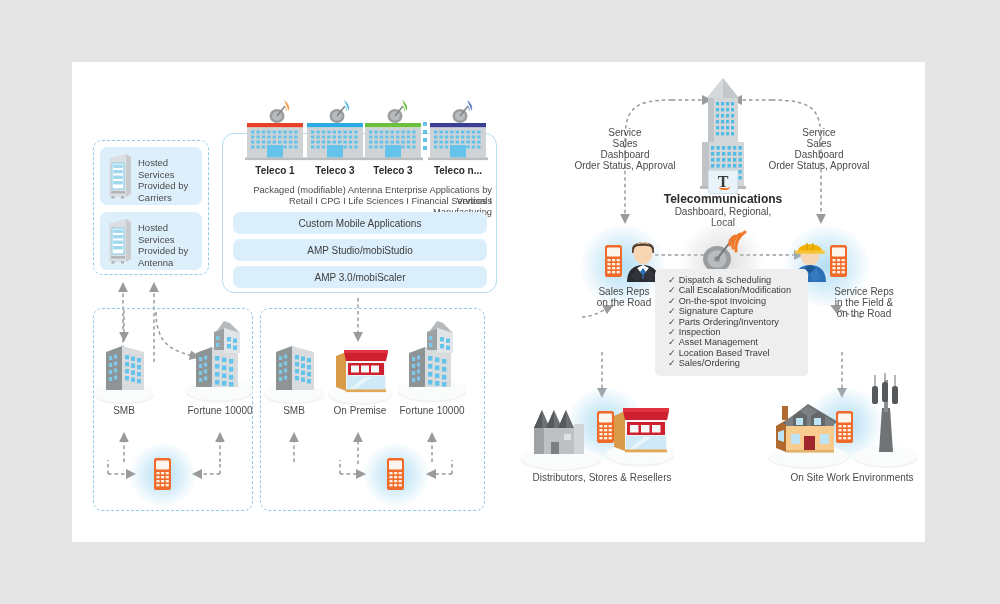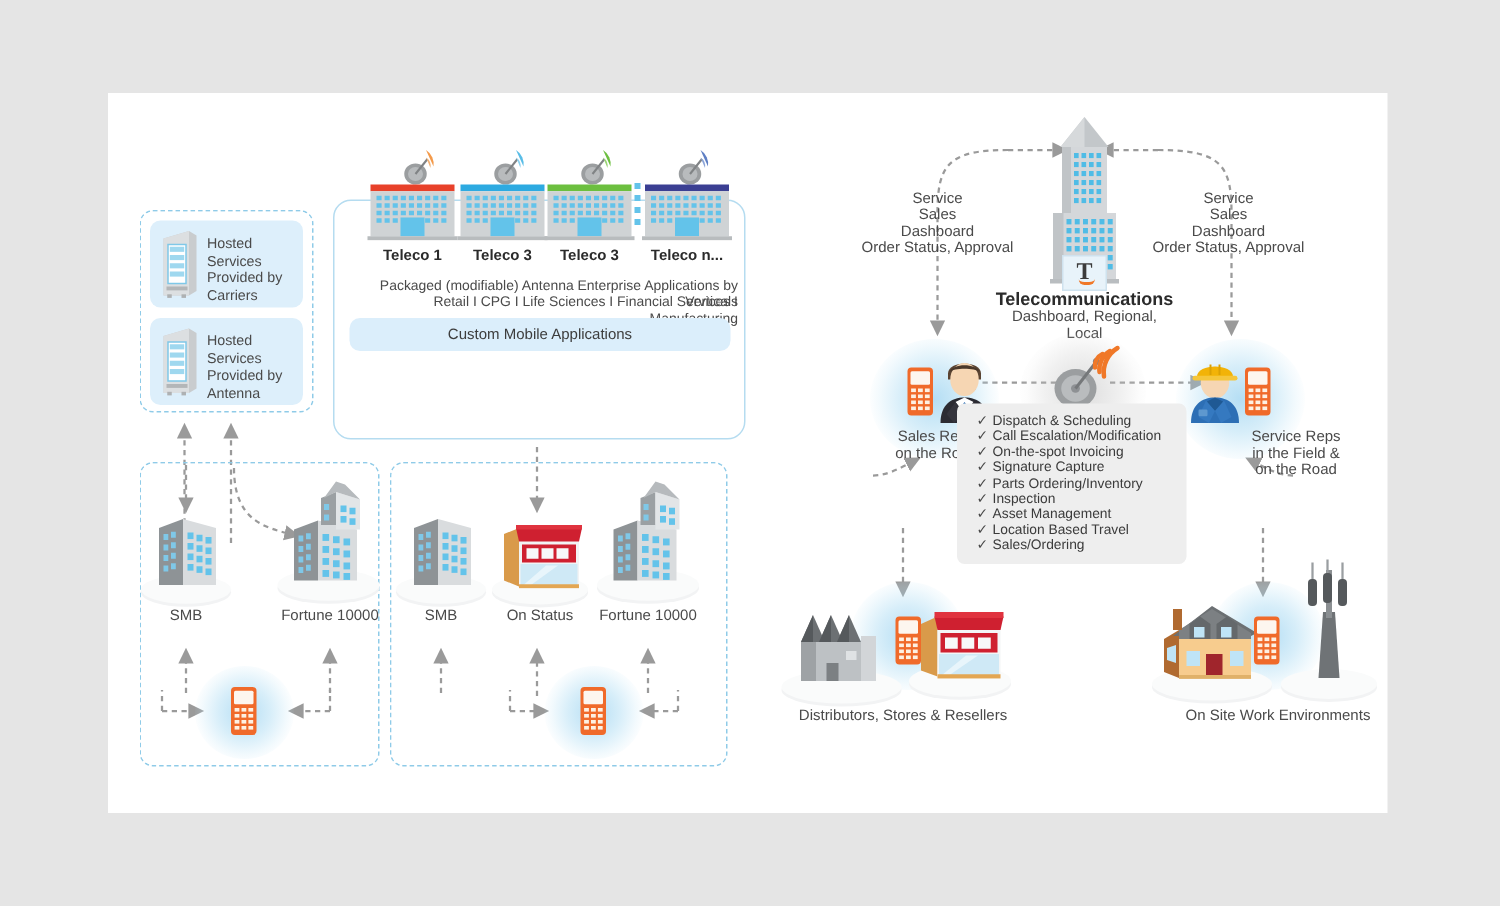--- a/index.html
+++ b/index.html
@@ -421,20 +421,22 @@
       <rect x="23" y="49" width="16" height="12.5" fill="#63c3ea"></rect>
       <rect x="1" y="61.5" width="60" height="2.6" fill="#b8bcbe"></rect>
     </svg>
   </div>
   <div class="lbl bold" style="left:355px; top:103px; width:62px; font-size:10px;">Teleco n...</div>
 
   <div class="vtext" style="left:156px; top:123px; width:264px;">Packaged (modifiable) Antenna Enterprise Applications by Verticals</div>
   <div class="vtext" style="left:156px; top:134px; width:264px;">Retail I CPG I Life Sciences I Financial Services I Manufacturing</div>
 
   <div class="appbar" style="left:161px; top:150px; width:254px; height:22px;">Custom Mobile Applications</div>
+  <div class="appbar" style="left:161px; top:177px; width:254px; height:22px;">AMP Studio/mobiStudio</div>
+  <div class="appbar" style="left:161px; top:204px; width:254px; height:22px;">AMP 3.0/mobiScaler</div>
 
   <div class="dashbox" style="left:21px; top:246px; width:160px; height:203px;"></div>
 
   <div class="abs" style="left:20px; top:276px;">
     <svg width="64" height="68" viewBox="0 0 64 68">
       <ellipse cx="32" cy="57" rx="30" ry="9.5" fill="#f2f3f4"></ellipse>
       <ellipse cx="32" cy="55" rx="30" ry="9.5" fill="#fafbfb"></ellipse>
       <polygon points="14,14 30,8 30,52 14,52" fill="#8e9396"></polygon>
       <polygon points="30,8 52,14 52,52 30,52" fill="#d9dcde"></polygon>
       <g fill="#7fc8e8">
@@ -590,21 +592,21 @@
         <rect x="27" y="27.5" width="8" height="7"></rect>
         <rect x="37" y="27.5" width="8" height="7"></rect>
         <rect x="47" y="27.5" width="8" height="7"></rect>
       </g>
 
       <rect x="23" y="38" width="38" height="15" fill="#cfe9f6"></rect>
       <polygon points="25,52 40,39 48,39 30,52" fill="#e8f5fb"></polygon>
       <rect x="22" y="51.5" width="40" height="2.6" fill="#e3a653"></rect>
     </svg>
   </div>
-  <div class="lbl" style="left:250px; top:343px; width:76px;">On Status</div>
+  <div class="lbl" style="left:250px; top:343px; width:76px;">On Premise</div>
 
   <div class="abs" style="left:323px; top:258px;">
     <svg width="74" height="86" viewBox="0 0 74 86">
       <ellipse cx="37" cy="72" rx="34" ry="10.5" fill="#f2f3f4"></ellipse>
       <ellipse cx="37" cy="70" rx="34" ry="10.5" fill="#fafbfb"></ellipse>
       <polygon points="14,33 30,27 30,67 14,67" fill="#8e9396"></polygon>
       <polygon points="30,27 56,33 56,67 30,67" fill="#d9dcde"></polygon>
       <polygon points="32,12 42,8 42,30 32,30" fill="#9ba0a3"></polygon>
       <polygon points="42,8 58,13 58,33 42,33" fill="#e2e5e7"></polygon>
       <polygon points="42,1 34,12 42,8 58,13 48,3" fill="#b6babd"></polygon>
@@ -854,21 +856,21 @@
         <rect x="3.4" y="27" width="3.2" height="2.4"></rect>
           <rect x="8" y="27" width="3.2" height="2.4"></rect>
           <rect x="12.6" y="27" width="3.2" height="2.4"></rect>
       </g>
     </svg>
   </div>
   <div class="lbl" style="left:740px; top:224px; width:104px;">Service Reps
 in the Field &amp;
 on the Road</div>
 
-  <div class="checklist" style="left:566px; top:207px; width:153px;padding-left:13px;">
+  <div class="checklist" style="left:583px; top:207px; width:153px;padding-left:13px;">
     <div><span class="ck">✓</span><span>Dispatch &amp; Scheduling</span></div>
     <div><span class="ck">✓</span><span>Call Escalation/Modification</span></div>
     <div><span class="ck">✓</span><span>On-the-spot Invoicing</span></div>
     <div><span class="ck">✓</span><span>Signature Capture</span></div>
     <div><span class="ck">✓</span><span>Parts Ordering/Inventory</span></div>
     <div><span class="ck">✓</span><span>Inspection</span></div>
     <div><span class="ck">✓</span><span>Asset Management</span></div>
     <div><span class="ck">✓</span><span>Location Based Travel</span></div>
     <div><span class="ck">✓</span><span>Sales/Ordering</span></div>
   </div>

